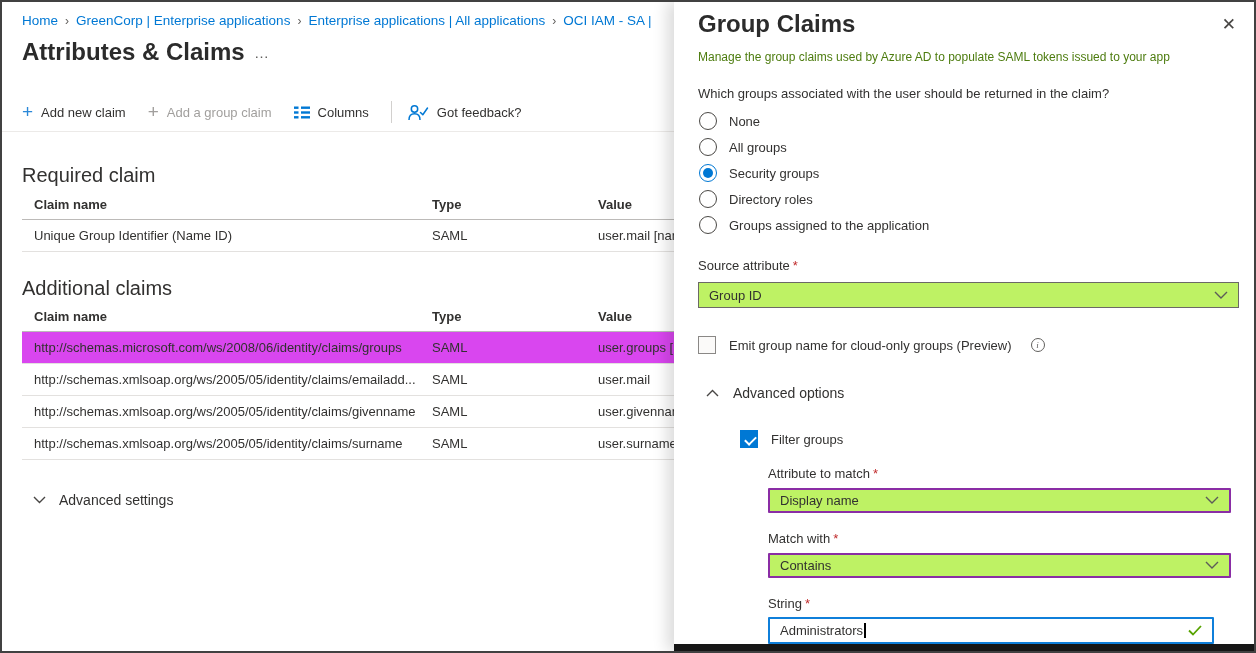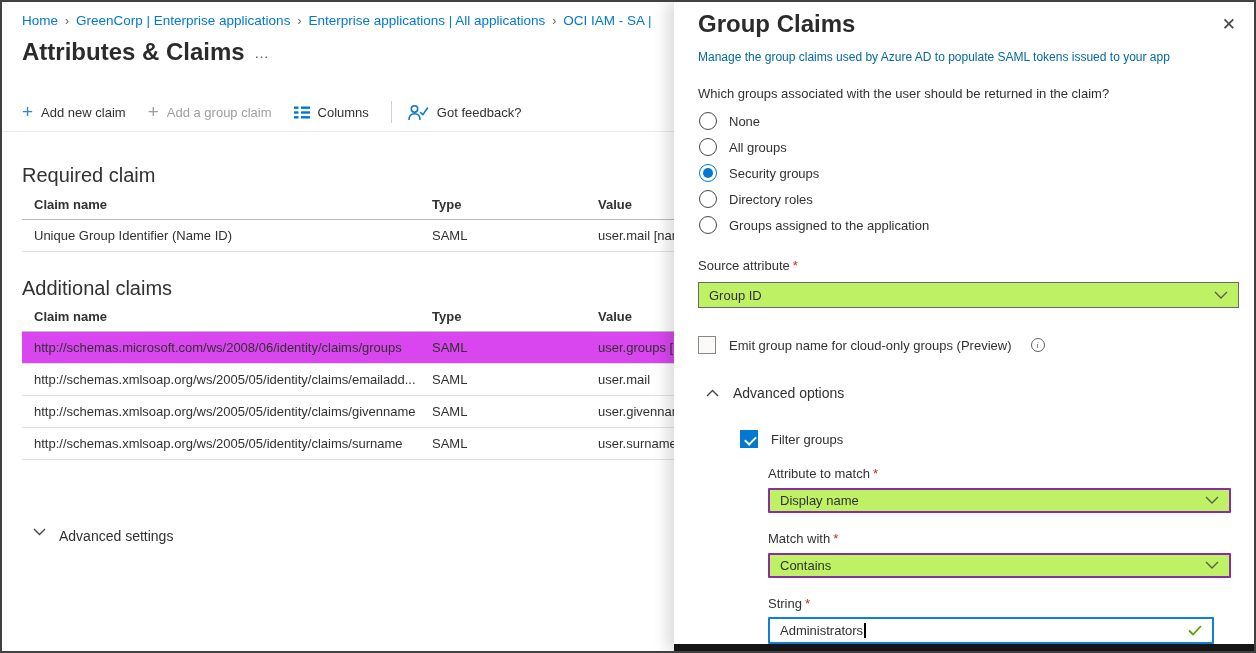--- a/index.html
+++ b/index.html
@@ -22,27 +22,27 @@
   .tb-item.disabled .plus { color:#a19f9d; }
   .tb-divider { width:1px; height:22px; background:#d2d0ce; margin:0 16px 0 0; }
   .hairline { position:absolute; top:129px; left:0; width:672px; height:1px; background:#eceae8; }
 
   .section-heading { position:absolute; left:20px; font-size:20px; color:#323130; }
   .tbl { position:absolute; left:20px; width:900px; font-size:13px; }
   .tbl-row { display:grid; grid-template-columns:398px 166px 336px; align-items:center; padding-left:12px; height:32px; border-bottom:1px solid #e3e1df; white-space:nowrap; overflow:hidden; }
   .tbl-row.header { font-weight:700; height:30px; border-bottom:1px solid #bcbab8; }
   .tbl-row.selected { background:#d946ef; }
   .tbl-row .cell { overflow:hidden; white-space:nowrap; }
-  .adv-settings { position:absolute; top:490px; left:31px; display:flex; align-items:flex-start; gap:13px; font-size:14px; cursor:pointer;margin-top:36px; }
+  .adv-settings { position:absolute; top:490px; left:31px; display:flex; align-items:center; gap:13px; font-size:14px; cursor:pointer; }
 
   
   .panel { position:absolute; left:672px; top:0; width:584px; height:100%; background:#fff; box-shadow:-7px 0 14px rgba(0,0,0,0.14); }
   .panel-title { position:absolute; top:8px; left:24px; font-size:24px; font-weight:700; color:#2b2b2b; }
   .panel-close { position:absolute; top:12px; right:22px; font-size:17px; color:#484644; cursor:pointer; }
-  .panel-sub { position:absolute; top:48px; left:24px; width:520px; font-size:12px; color:#0369a1; }
+  .panel-sub { position:absolute; top:48px; left:24px; width:520px; font-size:12px; color:#4d7c0f; }
   .panel-question { position:absolute; top:84px; left:24px; font-size:13px; }
 
   .radio-list { position:absolute; top:110px; left:25px; display:flex; flex-direction:column; gap:8px; }
   .radio-row { display:flex; align-items:center; gap:12px; height:18px; cursor:pointer; }
   .radio { width:18px; height:18px; border:1px solid #4a4845; border-radius:50%; position:relative; background:#fff; flex:none; }
   .radio.checked { border-color:#0078d4; }
   .radio.checked::after { content:""; position:absolute; left:3px; top:3px; width:10px; height:10px; border-radius:50%; background:#0078d4; }
   .radio-label { font-size:13px; }
 
   .field-label { position:absolute; font-size:13px; color:#323130; }

